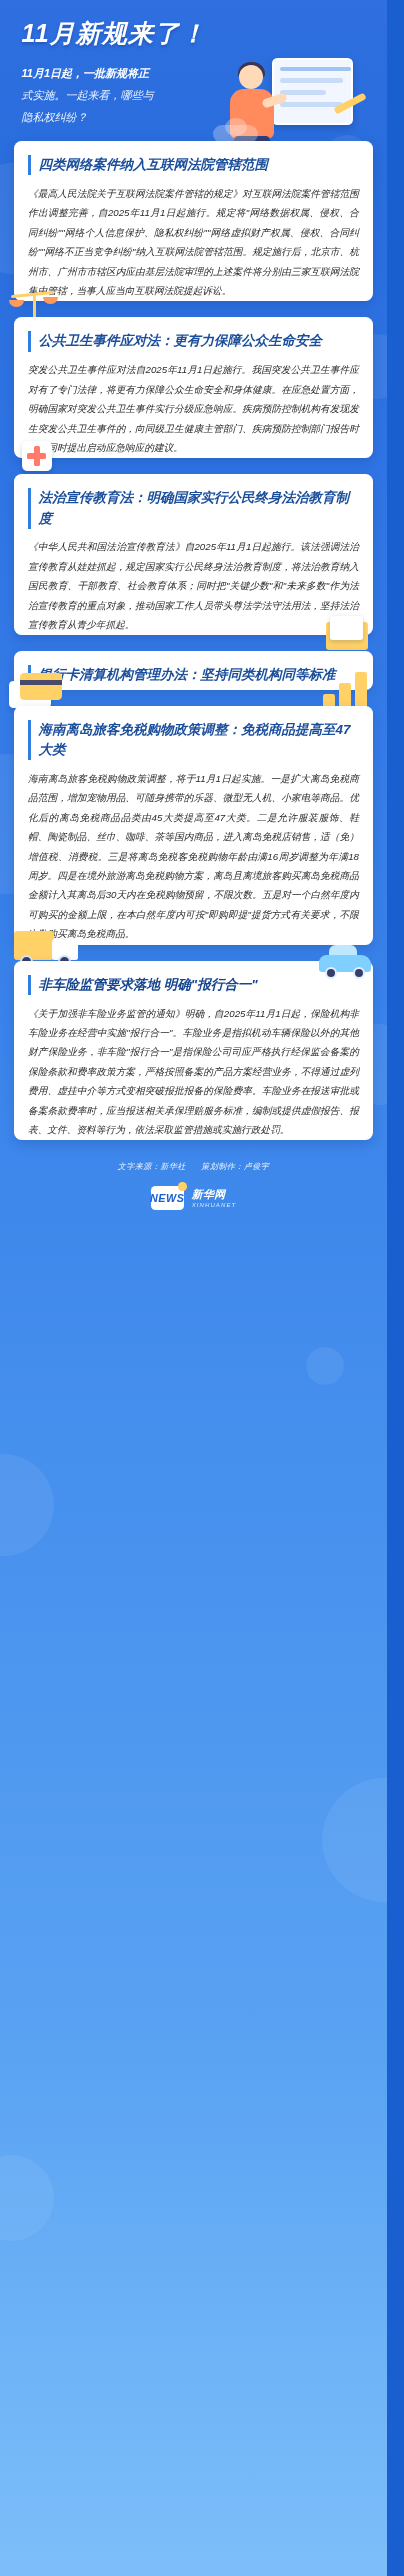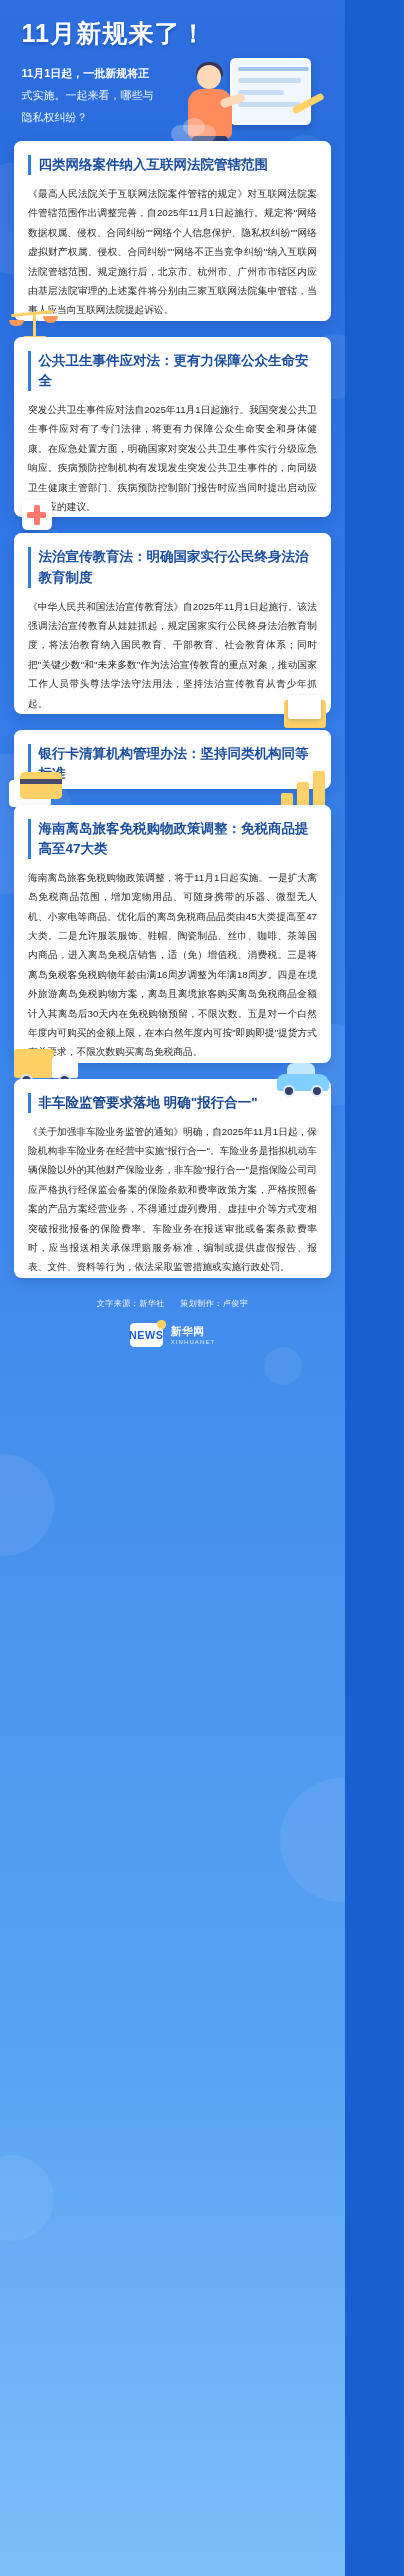--- a/index.html
+++ b/index.html
@@ -4,24 +4,25 @@
 <style>
   * { box-sizing: border-box; }
   html, body { margin: 0; padding: 0; }
   body {
     width: 404px;
     font-family: "Liberation Sans", "DejaVu Sans", sans-serif;
     background: #1a5fd0;
   }
   .page {
     position: relative;
-    width: 345px;
+    width: 387px;
     min-height: 2576px;
     background: linear-gradient(180deg, #2f6fe0 0%, #2a6ddd 6%, #2f74e4 18%, #3a83ea 40%, #4a94ef 62%, #5aa3f3 80%, #6fb4f7 92%, #7dbefa 100%);
     overflow: hidden;
+    font-style: italic;
   }
   
   .bubble {
     position: absolute;
     border-radius: 50%;
     background: rgba(255,255,255,0.07);
     pointer-events: none;
   }
   .bubble.b1 { width: 113px; height: 113px; left: -38px; top: 162px; }
   .bubble.b2 { width: 65px; height: 65px; right: -21.5px; top: 334px; }

